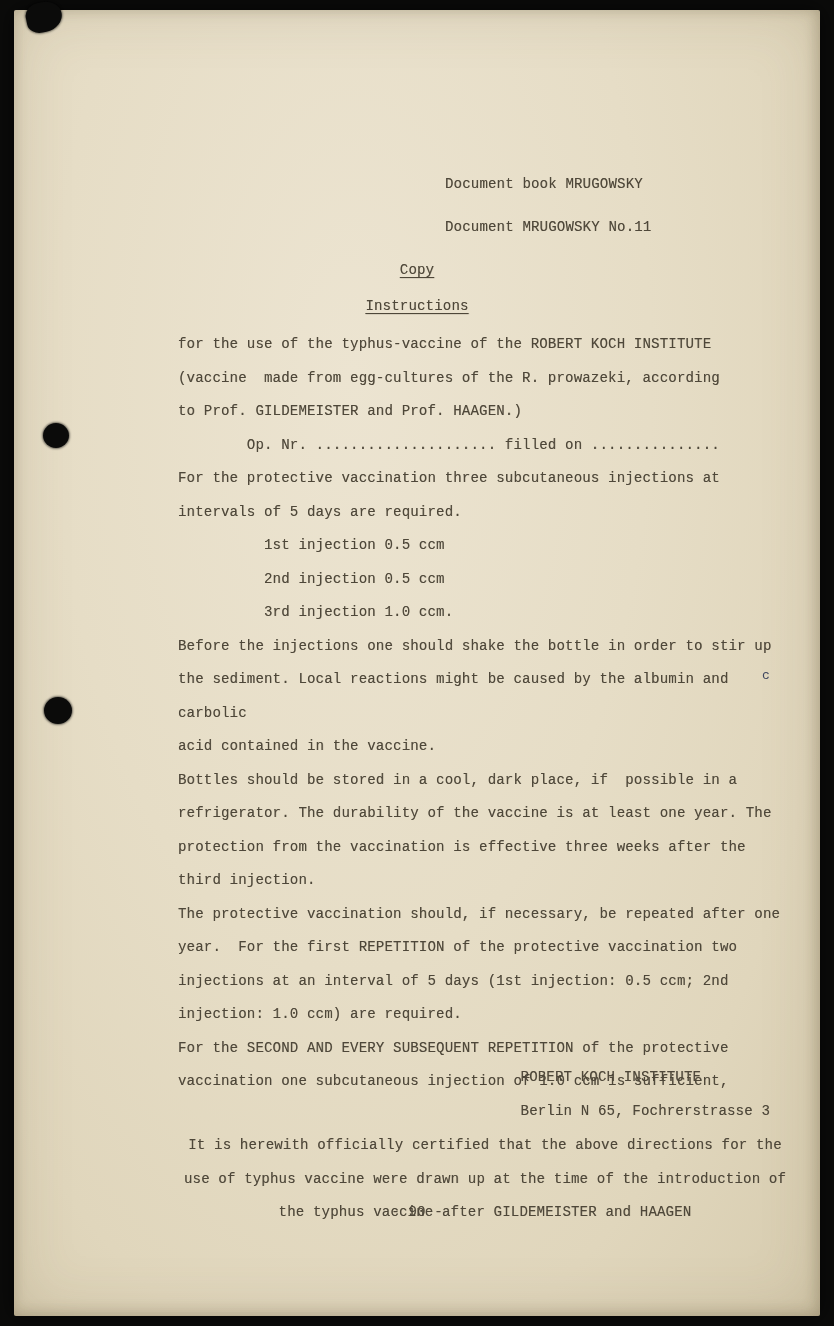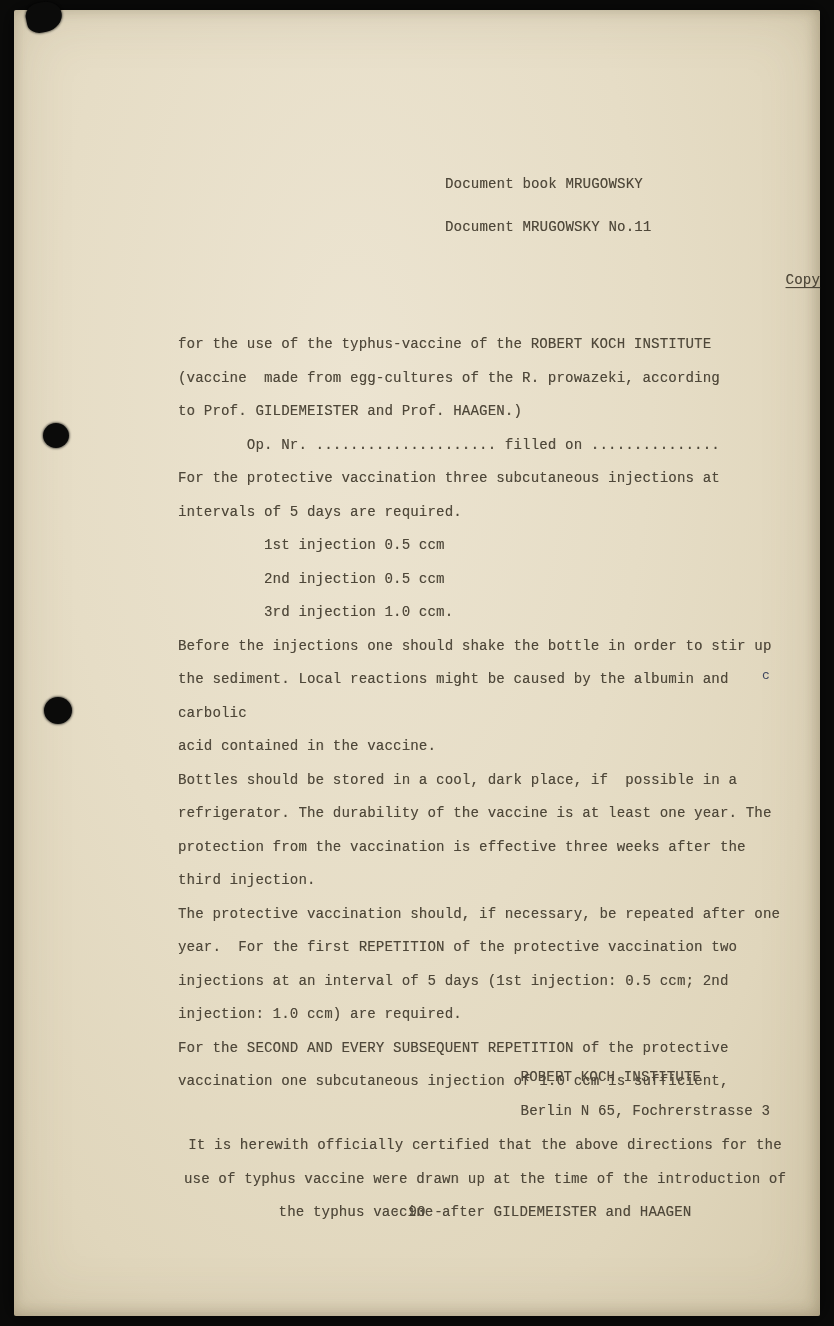--- a/index.html
+++ b/index.html
@@ -30,21 +30,21 @@
     color: #4e4739;
     font-size: 14px;
     letter-spacing: 0.2px;
     text-shadow: 0.3px 0.3px 0.4px rgba(78,71,57,0.45);
   }
   .header-block { left: 431px; top: 153px; line-height: 43px; }
   .title-row {
     position: absolute; left: 0; width: 100%;
     text-align: center; line-height: 20px;
   }
-  .t-copy { top: 260px; text-align: right; }
+  .t-copy { top: 250px; }
   .t-instructions { top: 286px; }
   .underline {
     color: #4e4739; font-size: 14px; letter-spacing: 0.2px;
     text-decoration: underline;
     text-underline-offset: 3px;
     text-shadow: 0.3px 0.3px 0.4px rgba(78,71,57,0.45);
   }
   .body-block { left: 164px; top: 318px; line-height: 33.5px; width: 620px; }
   .address-block { right: 50px; top: 1051px; line-height: 33.5px; text-align: left; }
   .cert-block { left: 161px; top: 1119px; line-height: 33.5px; width: 620px; text-align: center; }
@@ -85,20 +85,23 @@
     <div class="hole hole1"></div>
     <div class="hole hole2"></div>
 
     <div class="typed header-block">Document book MRUGOWSKY
 Document MRUGOWSKY No.11</div>
 
     <div class="title-row t-copy">
       <span class="underline">Copy</span>
     </div>
 
+    <div class="title-row t-instructions">
+      <span class="underline">Instructions</span>
+    </div>
 
     <div class="typed body-block">for the use of the typhus-vaccine of the ROBERT KOCH INSTITUTE
 (vaccine  made from egg-cultures of the R. prowazeki, according
 to Prof. GILDEMEISTER and Prof. HAAGEN.)
         Op. Nr. ..................... filled on ...............
 For the protective vaccination three subcutaneous injections at
 intervals of 5 days are required.
           1st injection 0.5 ccm
           2nd injection 0.5 ccm
           3rd injection 1.0 ccm.

